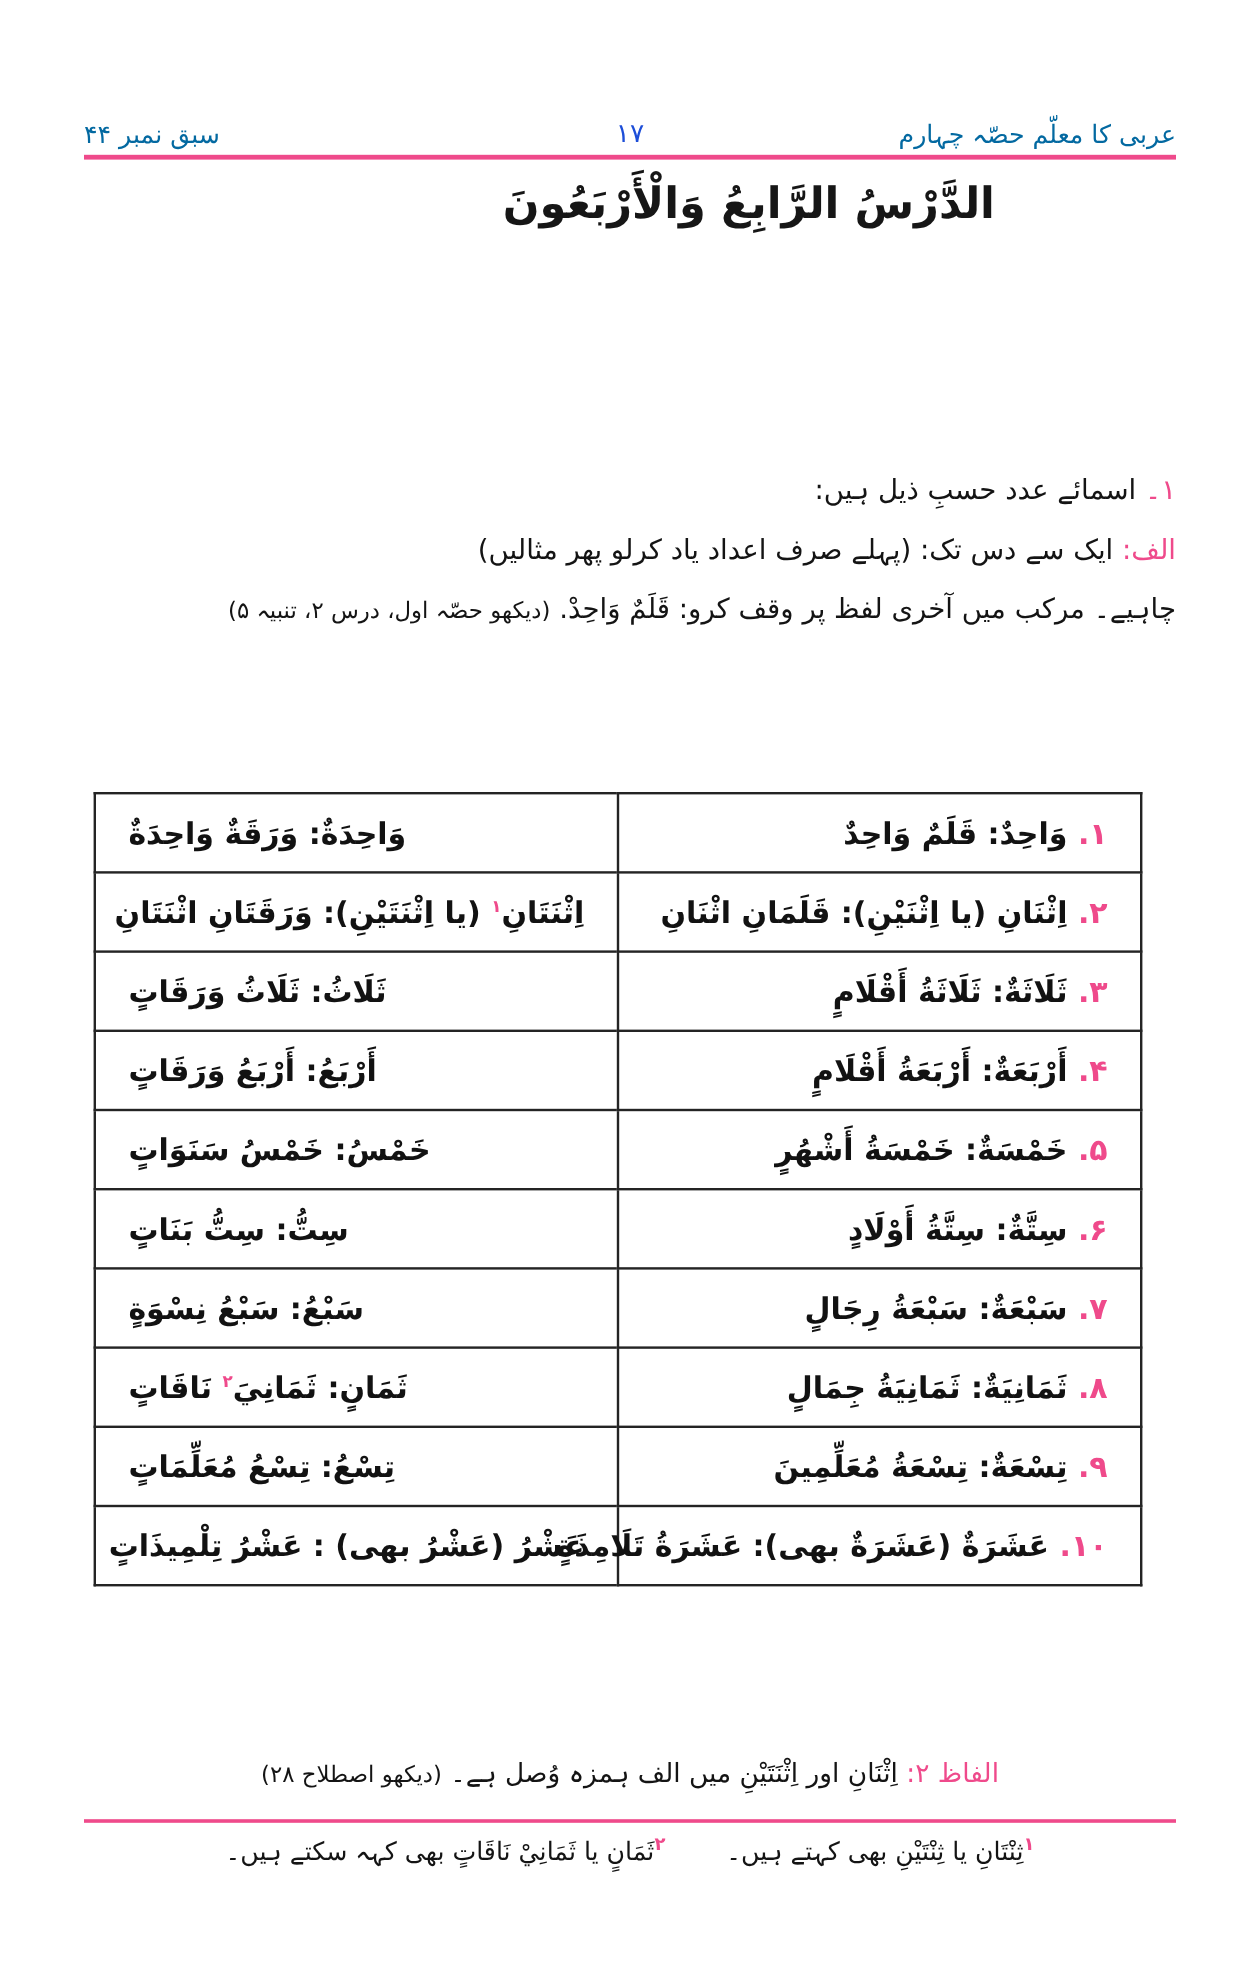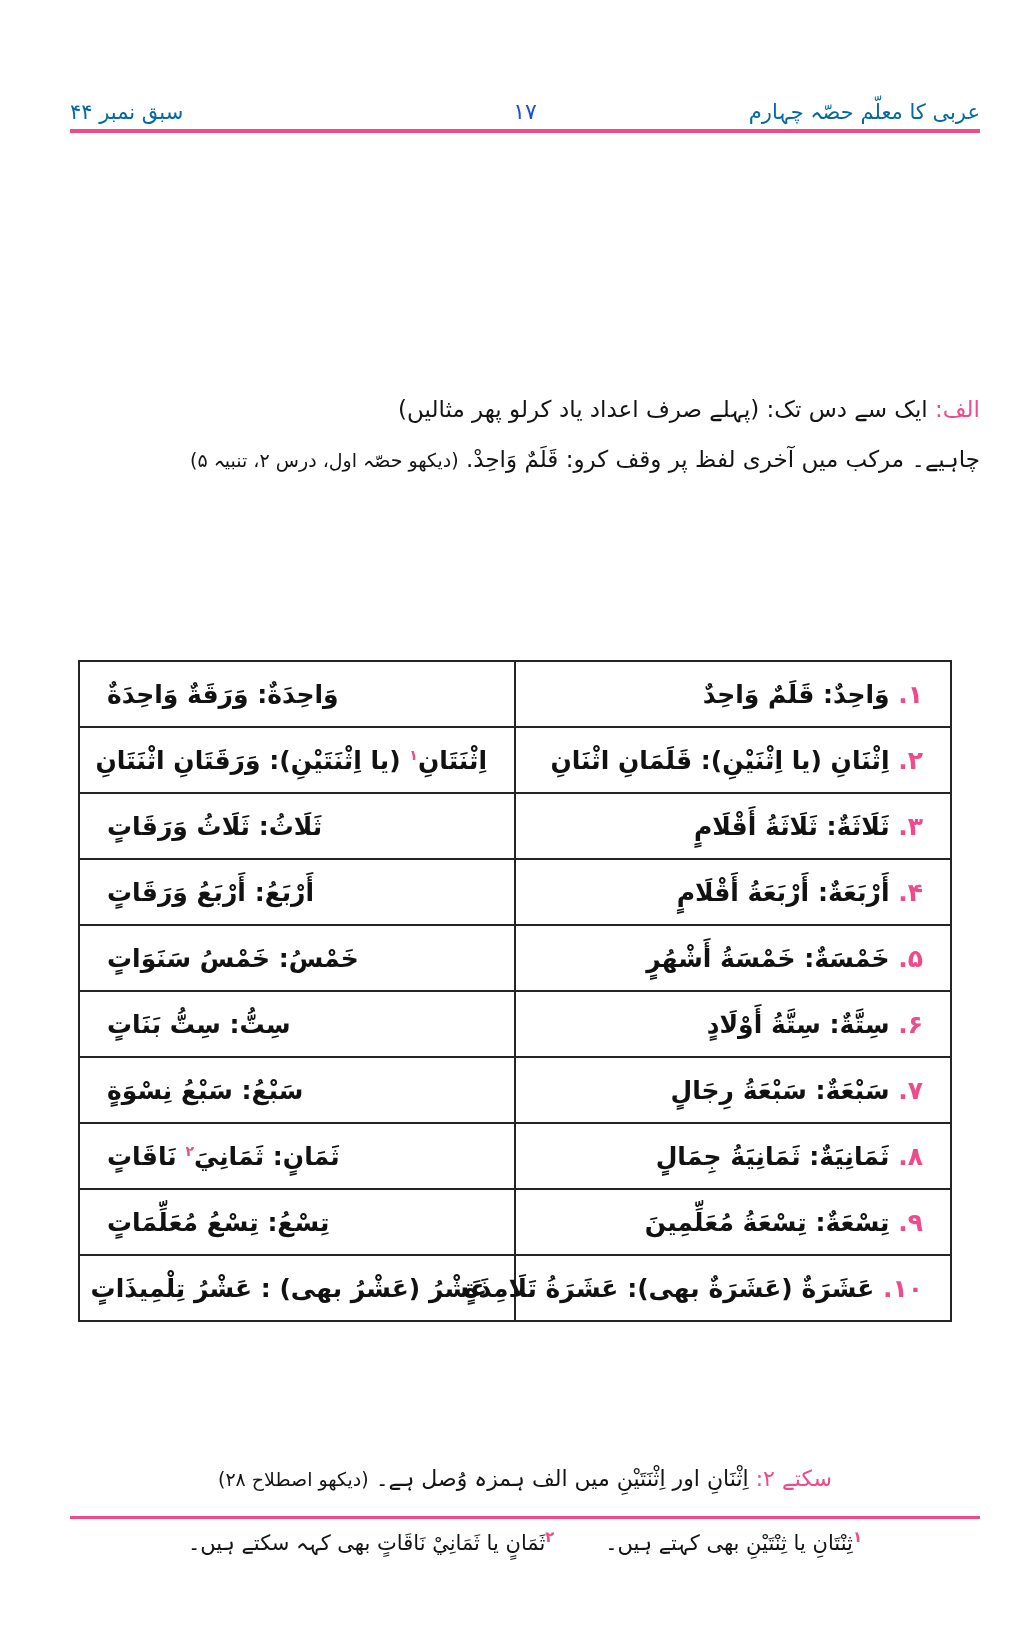--- a/index.html
+++ b/index.html
@@ -181,22 +181,27 @@
 
 <div class="page">
 
   <div class="masthead">
     <span class="masthead-text">عربی کا معلّم حصّہ چہارم</span>
     <span class="masthead-page">۱۷</span>
     <span class="masthead-text">سبق نمبر ۴۴</span>
   </div>
   <div class="rule-top"></div>
 
+  <div class="lesson-title">الدَّرْسُ الرَّابِعُ وَالْأَرْبَعُونَ</div>
 
   <div class="intro">
+    <p class="l1">
+      <span class="pink">۱۔</span>
+      <span>اسمائے عدد حسبِ ذیل ہیں:</span>
+    </p>
     <p class="l2">
       <span class="pink">الف:</span>
       <span>ایک سے دس تک: (پہلے صرف اعداد یاد کرلو پھر مثالیں)</span>
     </p>
     <p class="l4">
       <span>چاہیے۔ مرکب میں آخری لفظ پر وقف کرو: قَلَمٌ وَاحِدْ.</span>
       <span class="sm">(دیکھو حصّہ اول، درس ۲، تنبیہ ۵)</span>
     </p>
   </div>
 
@@ -302,21 +307,21 @@
         </td>
         <td class="c-left">
           <span>عَشْرُ (عَشْرُ بھی) : عَشْرُ تِلْمِيذَاتٍ</span>
         </td>
       </tr>
 
     </tbody>
   </table>
 
   <div class="note2">
-    <span class="pink">سکتے ۲:</span>
+    <span class="pink">الفاظ ۲:</span>
     <span>اِثْنَانِ اور اِثْنَتَیْنِ میں الف ہمزہ وُصل ہے۔</span>
     <span class="sm">(دیکھو اصطلاح ۲۸)</span>
   </div>
 
   <div class="rule-bottom"></div>
 
   <div class="footnotes">
     <span class="fnitem">
       <sup class="fnmark">۱</sup><span>ثِنْتَانِ یا ثِنْتَیْنِ بھی کہتے ہیں۔</span>
     </span>

